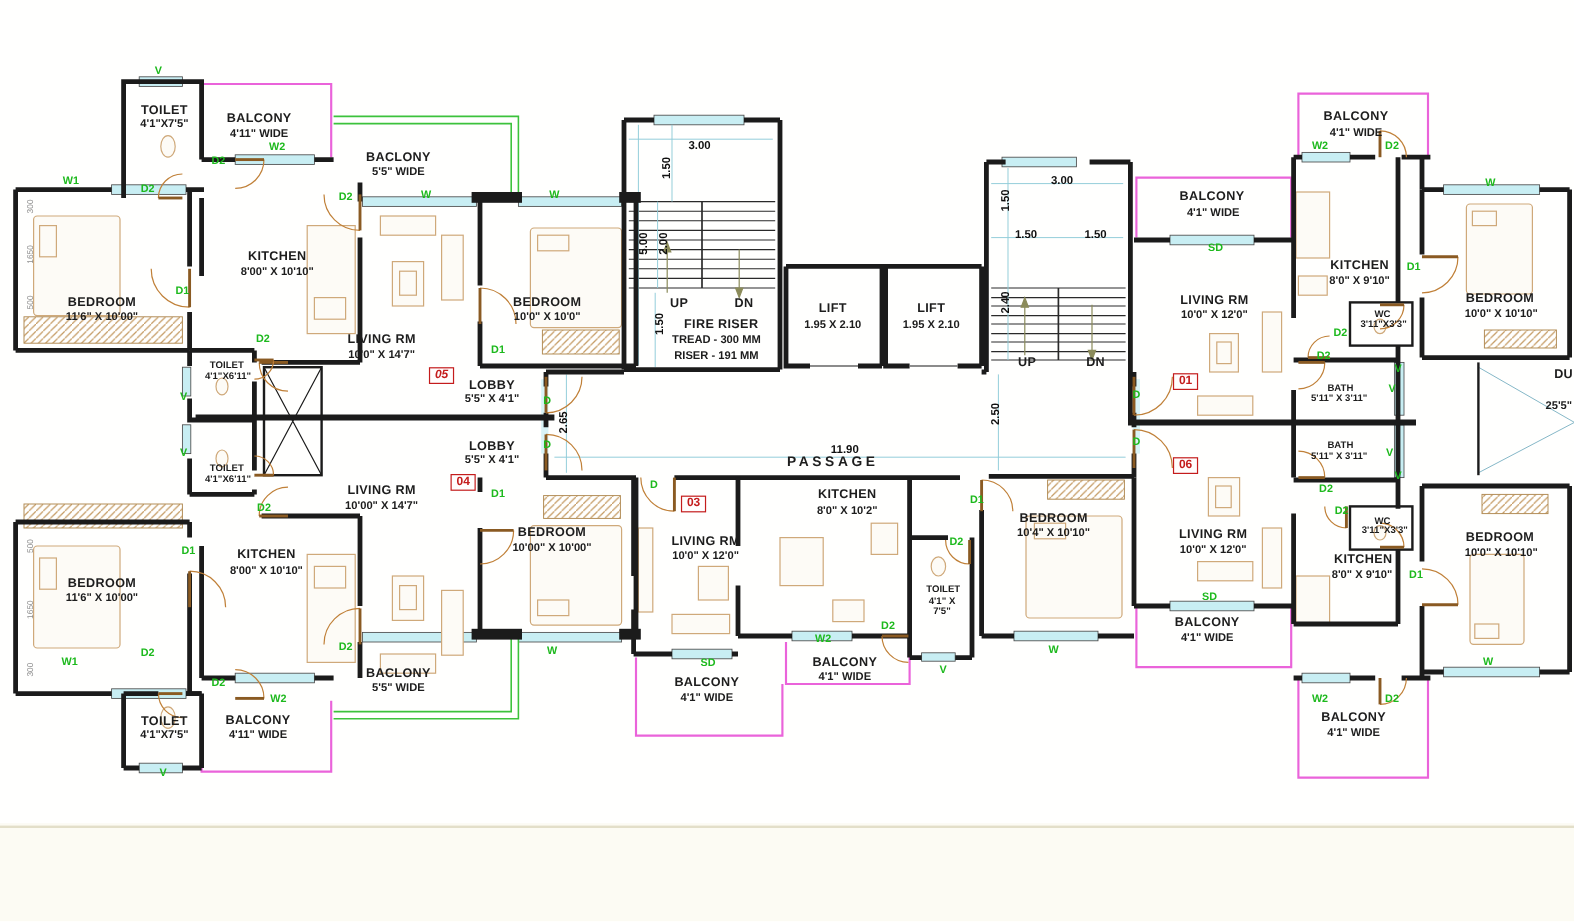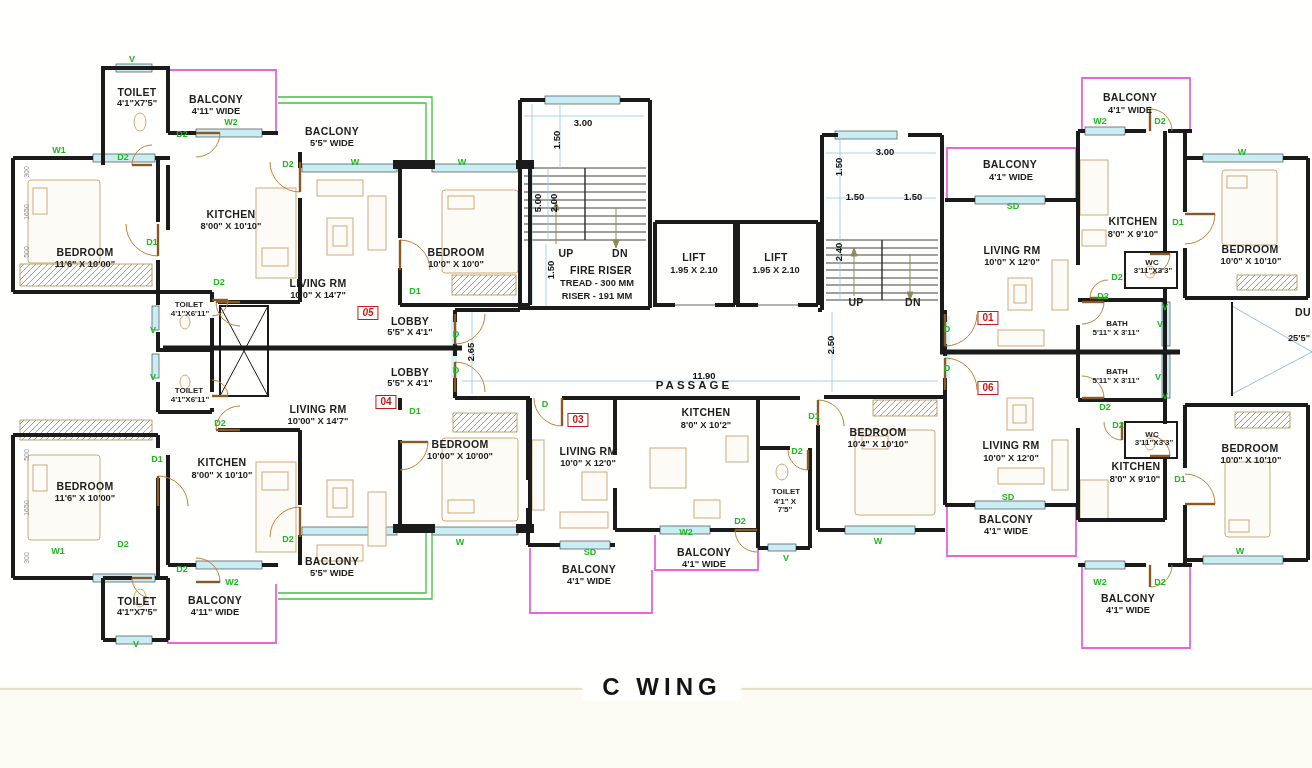--- a/index.html
+++ b/index.html
@@ -450,14 +450,13 @@
       <span class="lbl m rot" style="left: 830px; top: 345px;">2.50</span>
       <span class="lbl g rot" style="left: 26px; top: 172px;">300</span>
       <span class="lbl g rot" style="left: 26px; top: 212px;">1650</span>
       <span class="lbl g rot" style="left: 26px; top: 252px;">500</span>
       <span class="lbl g rot" style="left: 26px; top: 455px;">500</span>
       <span class="lbl g rot" style="left: 26px; top: 508px;">1650</span>
       <span class="lbl g rot" style="left: 26px; top: 558px;">300</span>
     </div>
 
   <div class="wing-line"></div>
-  <div class="wing-title">C WING</div>
 </div>
 
 </body></html>

